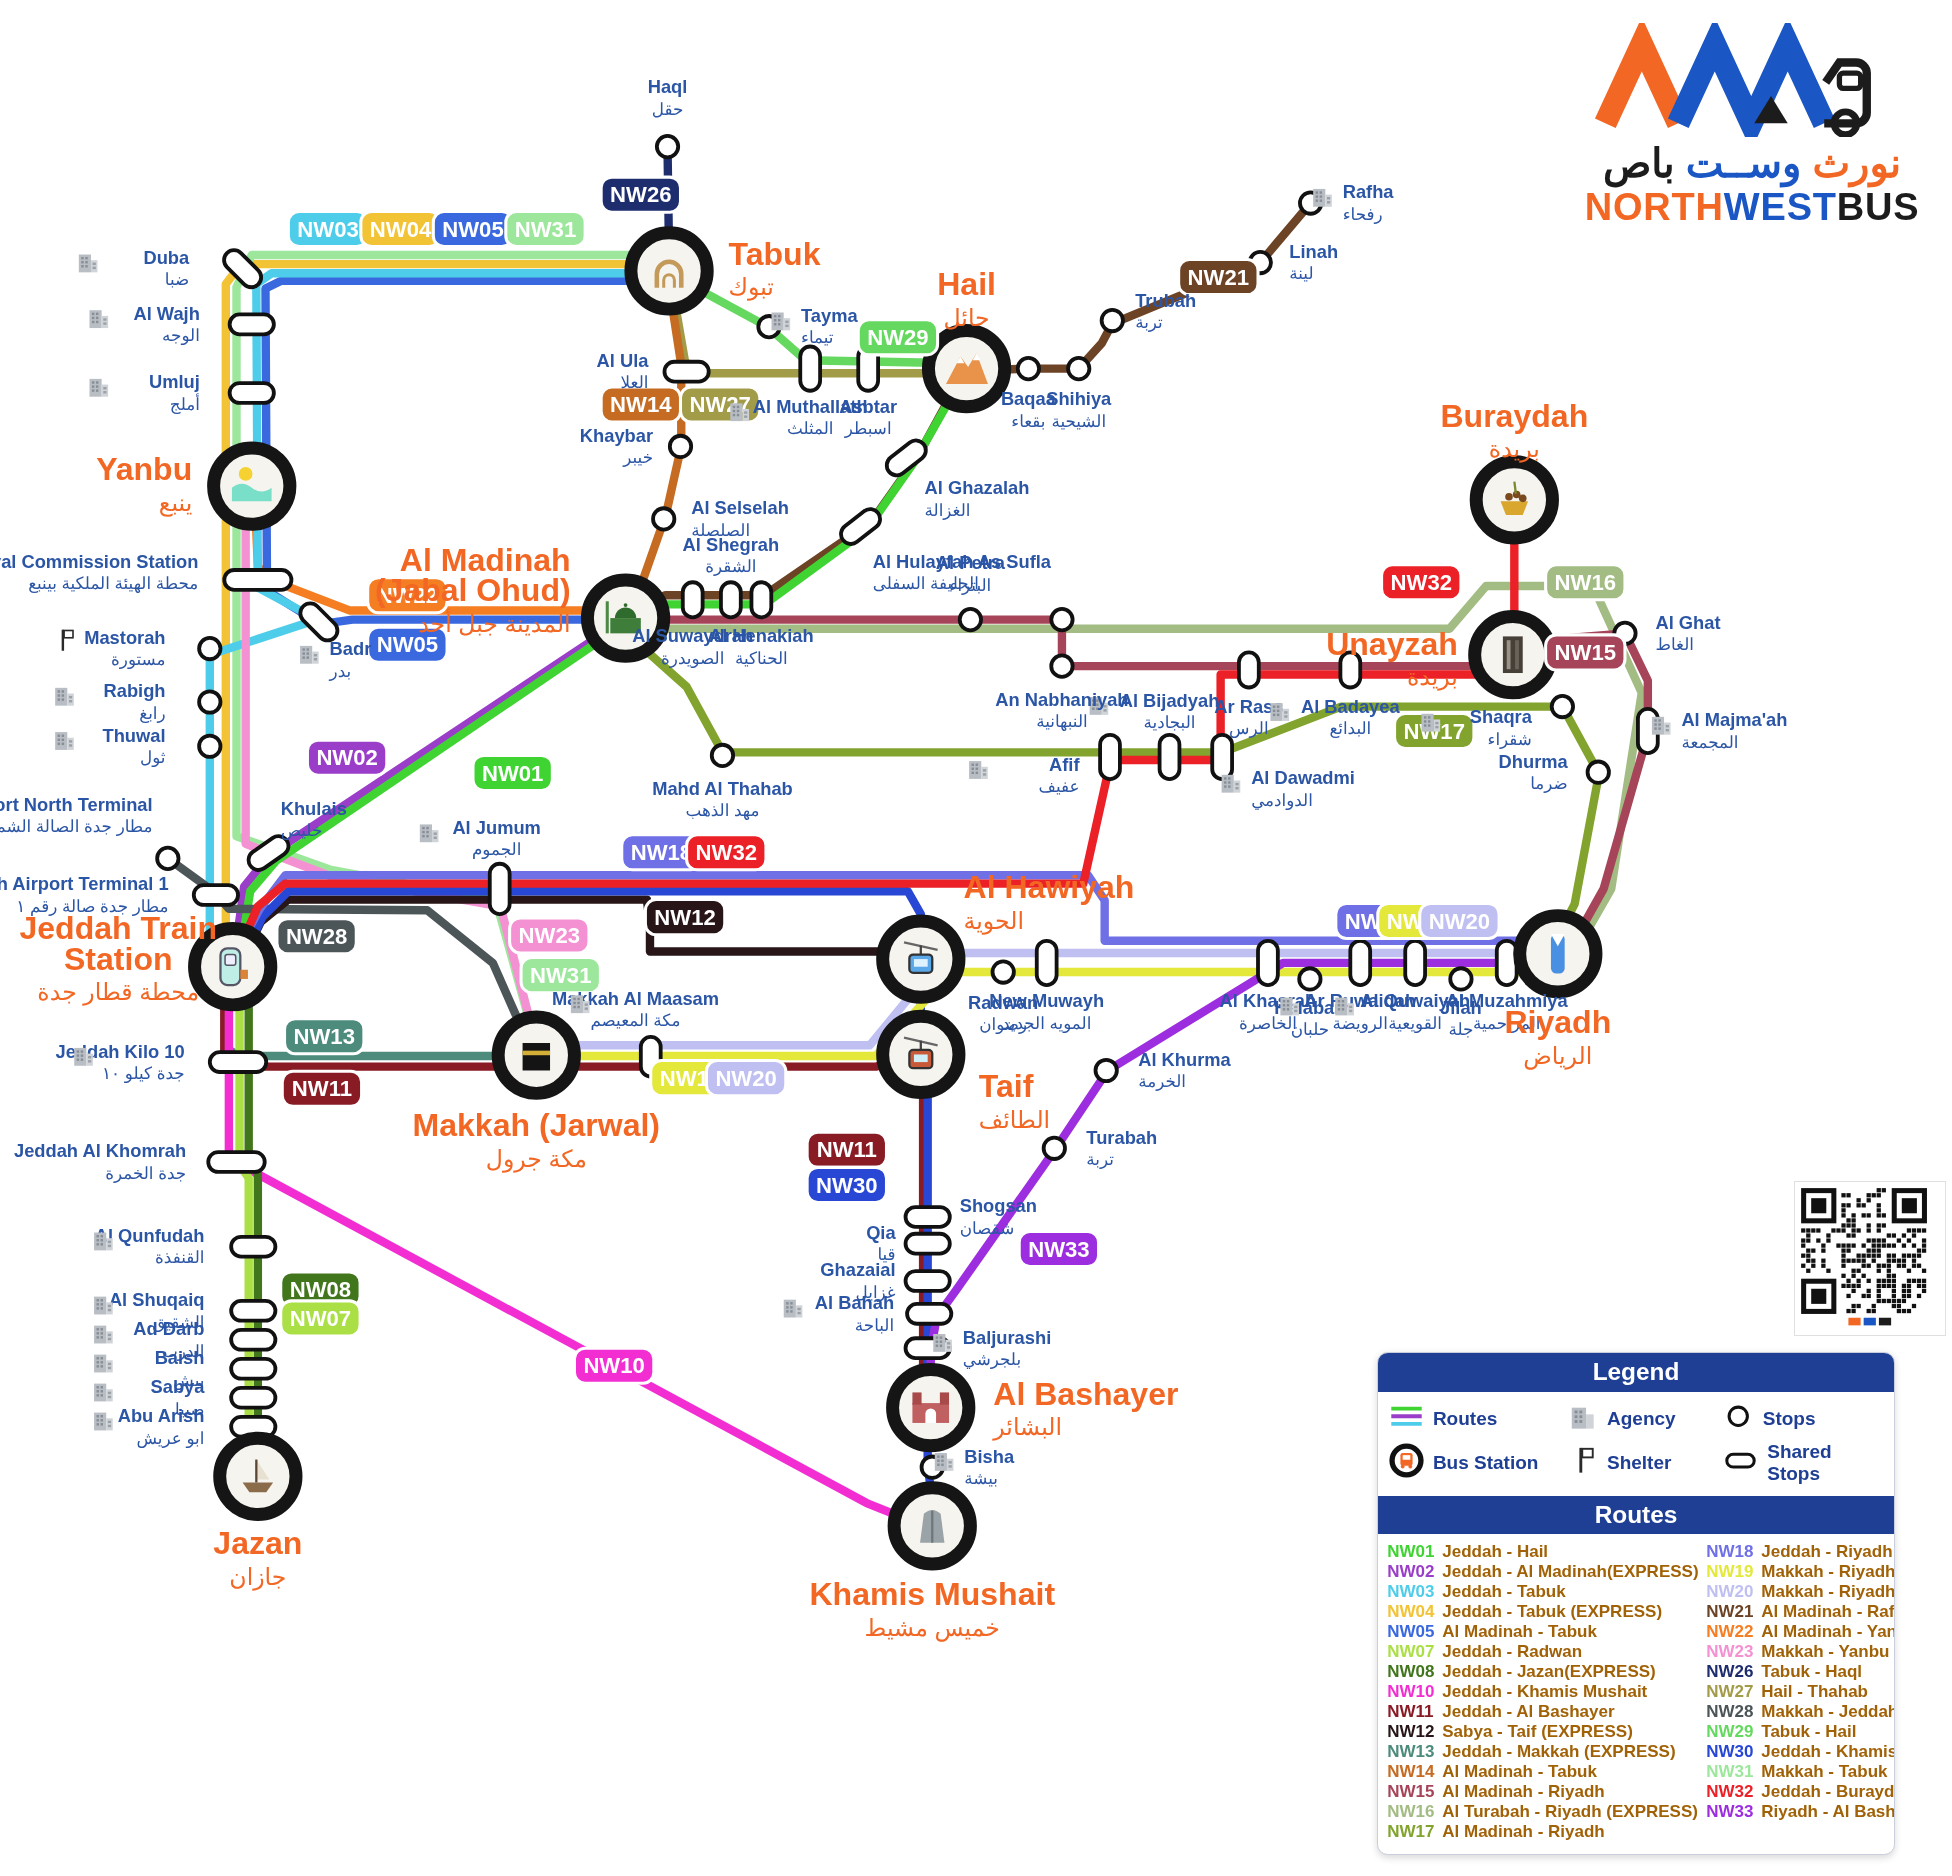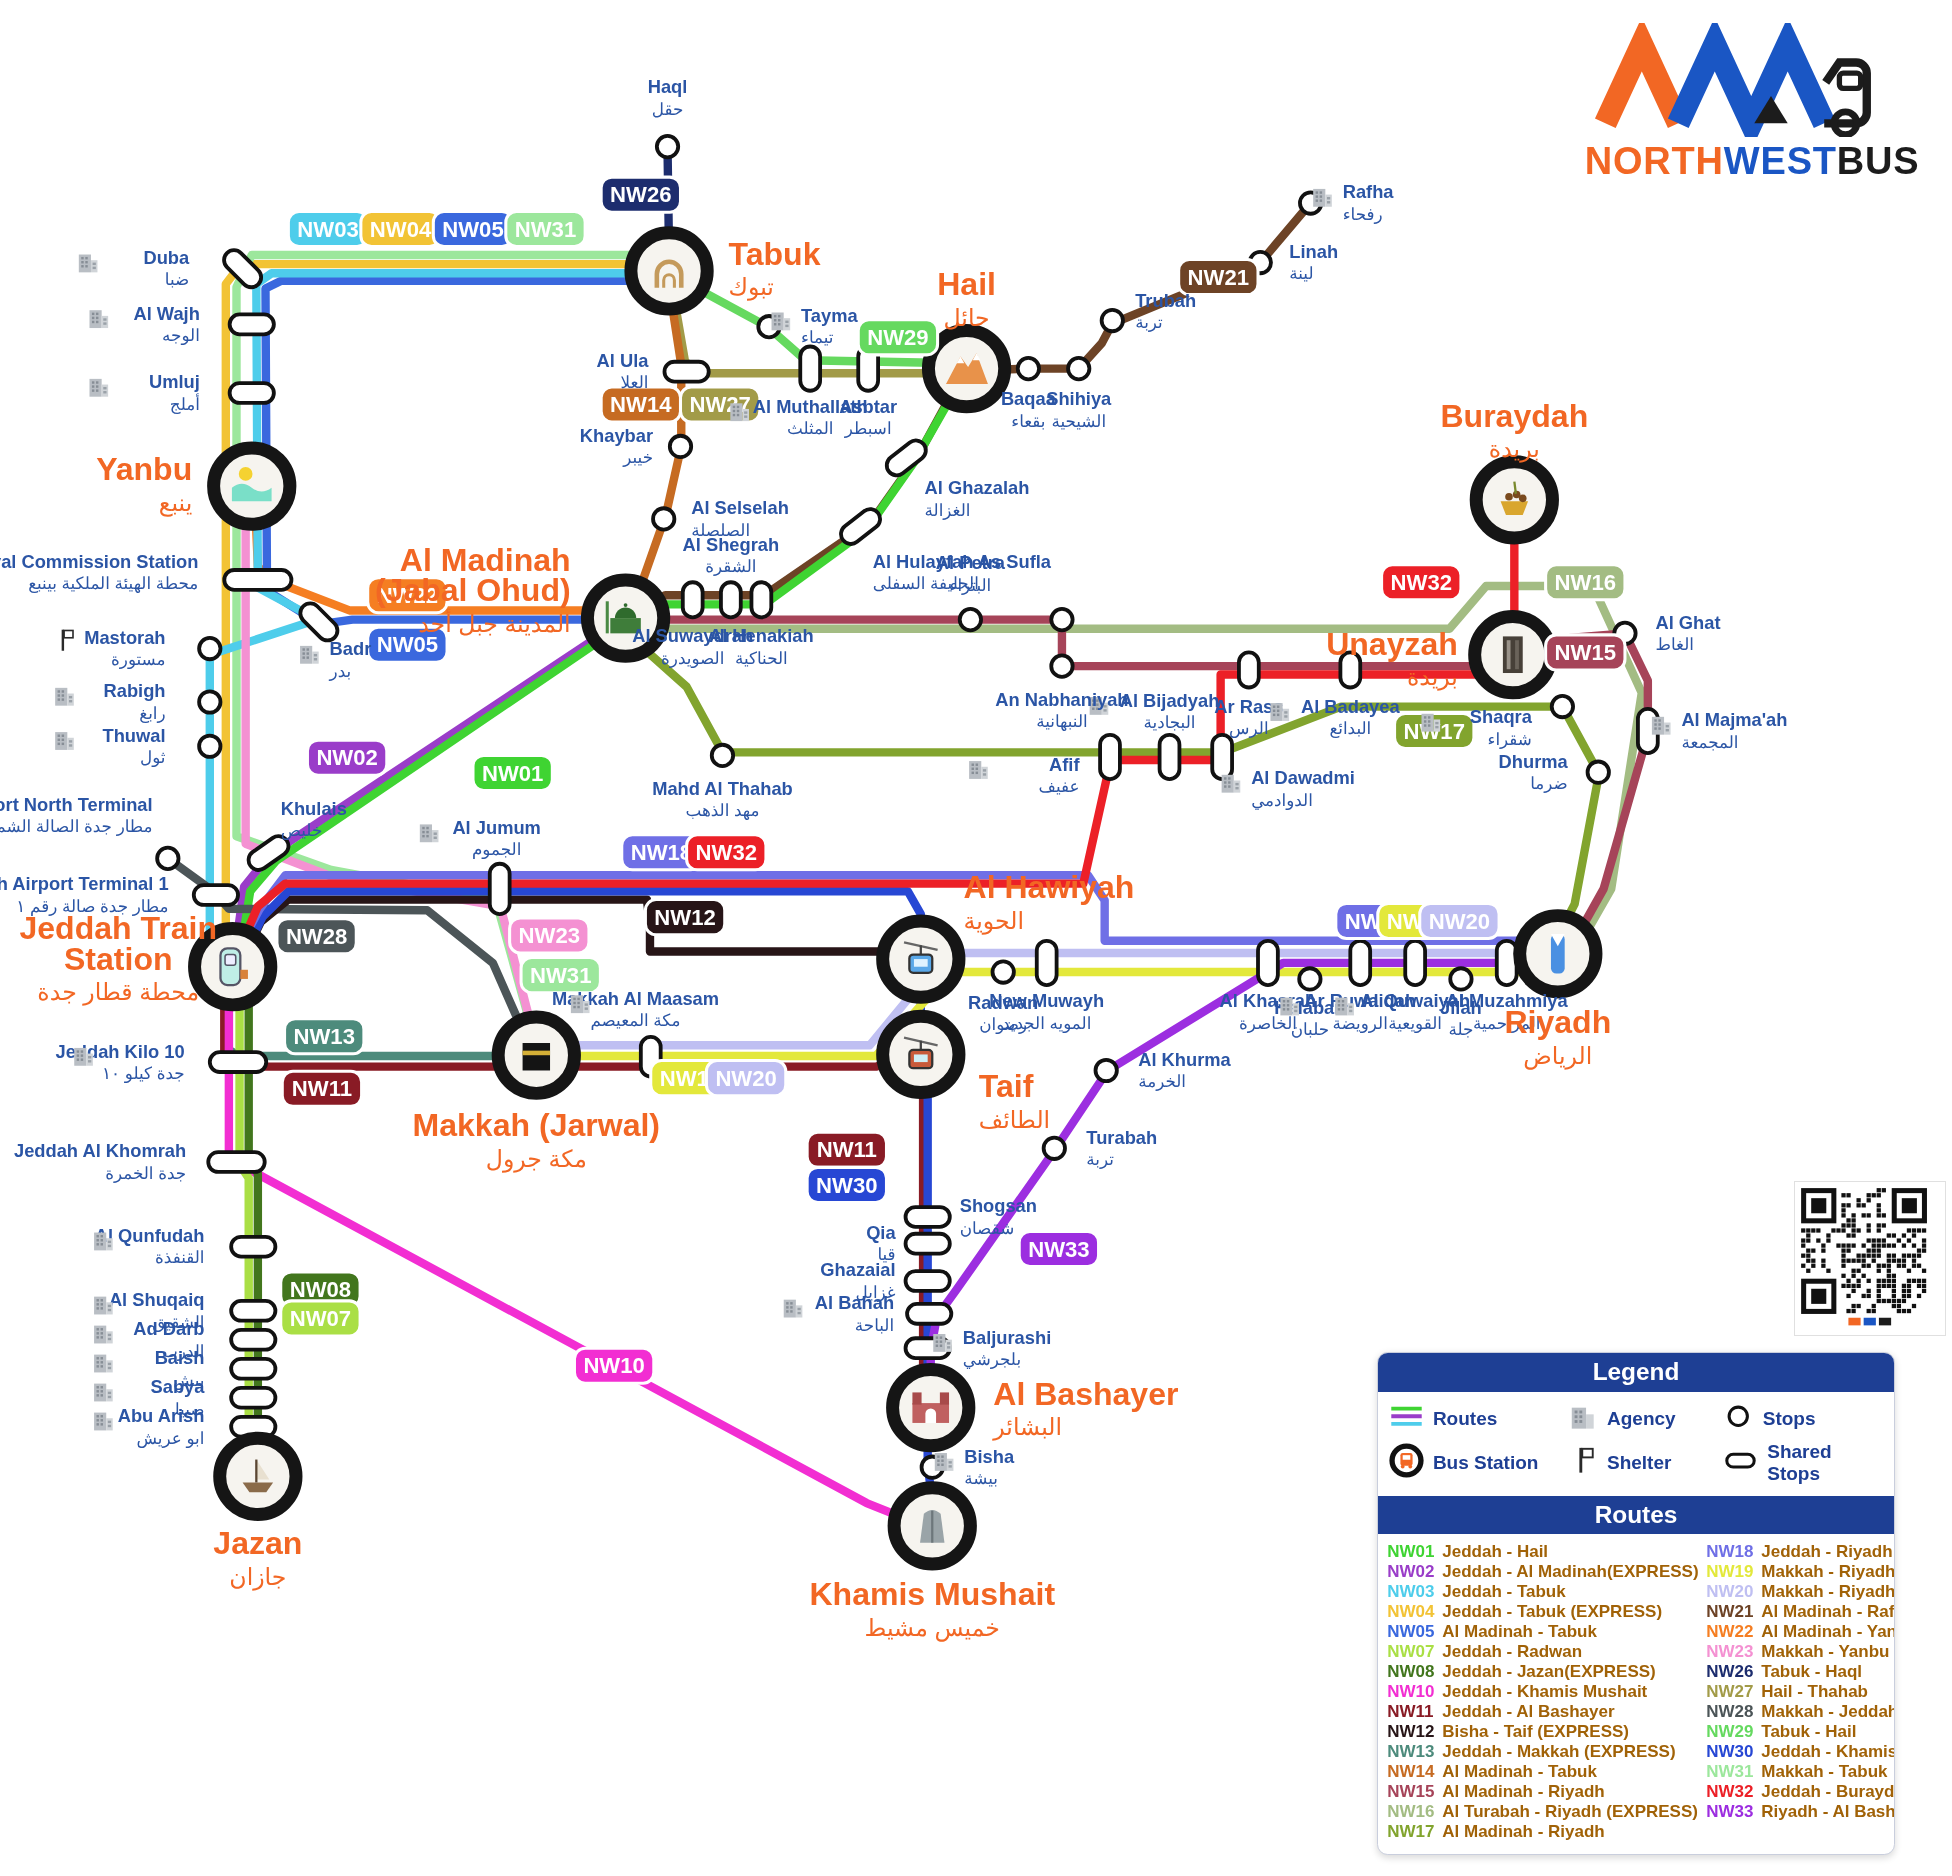--- a/index.html
+++ b/index.html
@@ -744,20 +744,25 @@
 
   <div id="logo">
     <svg width="328" height="114" viewBox="0 0 430 150">
       <polyline points="22,132 70,28 118,132" fill="none" stroke="#f26724" stroke-width="30"></polyline>
       <polyline points="118,132 166,28 214,132 262,28 310,132" fill="none" stroke="#1a56c4" stroke-width="30"></polyline>
       <polygon points="218,132 240,96 262,132" fill="#1c1c1c"></polygon>
       <path d="M310,132 h42 a14,14 0 0 0 14,-14 v-52 a14,14 0 0 0 -14,-14 h-22 l-18,26" fill="none" stroke="#1c1c1c" stroke-width="11"></path>
       <rect x="330" y="66" width="28" height="20" rx="5" fill="none" stroke="#1c1c1c" stroke-width="7"></rect>
       <circle cx="338" cy="132" r="15" fill="none" stroke="#1c1c1c" stroke-width="9"></circle>
     </svg>
+    <div class="ar">
+      <span class="c-orange">نورث</span>
+      <span class="c-blue">وســت</span>
+      <span class="c-dark">باص</span>
+    </div>
     <div class="latin"><span class="c-orange">NORTH</span><span class="c-blue">WEST</span><span class="c-dark">BUS</span></div>
   </div>
 
   <div id="qr">
     <svg id="qr-svg" width="148" height="151" viewBox="0 0 194 198">
         <rect x="107" y="8" width="5.6" height="5.6" fill="#111"></rect>
         <rect x="113.6" y="8" width="5.6" height="5.6" fill="#111"></rect>
         <rect x="60.8" y="14.6" width="5.6" height="5.6" fill="#111"></rect>
         <rect x="67.4" y="14.6" width="5.6" height="5.6" fill="#111"></rect>
         <rect x="93.8" y="14.6" width="5.6" height="5.6" fill="#111"></rect>
@@ -1059,21 +1064,21 @@
           <div class="rrow">
             <span class="rcode" style="color:#f22ed2">NW10</span>
             <span class="rname">Jeddah - Khamis Mushait</span>
           </div>
           <div class="rrow">
             <span class="rcode" style="color:#891b25">NW11</span>
             <span class="rname">Jeddah - Al Bashayer</span>
           </div>
           <div class="rrow">
             <span class="rcode" style="color:#271517">NW12</span>
-            <span class="rname">Bisha - Taif (EXPRESS)</span>
+            <span class="rname">Sabya - Taif (EXPRESS)</span>
           </div>
           <div class="rrow">
             <span class="rcode" style="color:#4d8b7c">NW13</span>
             <span class="rname">Jeddah - Makkah (EXPRESS)</span>
           </div>
           <div class="rrow">
             <span class="rcode" style="color:#c66b22">NW14</span>
             <span class="rname">Al Madinah - Tabuk</span>
           </div>
           <div class="rrow">

